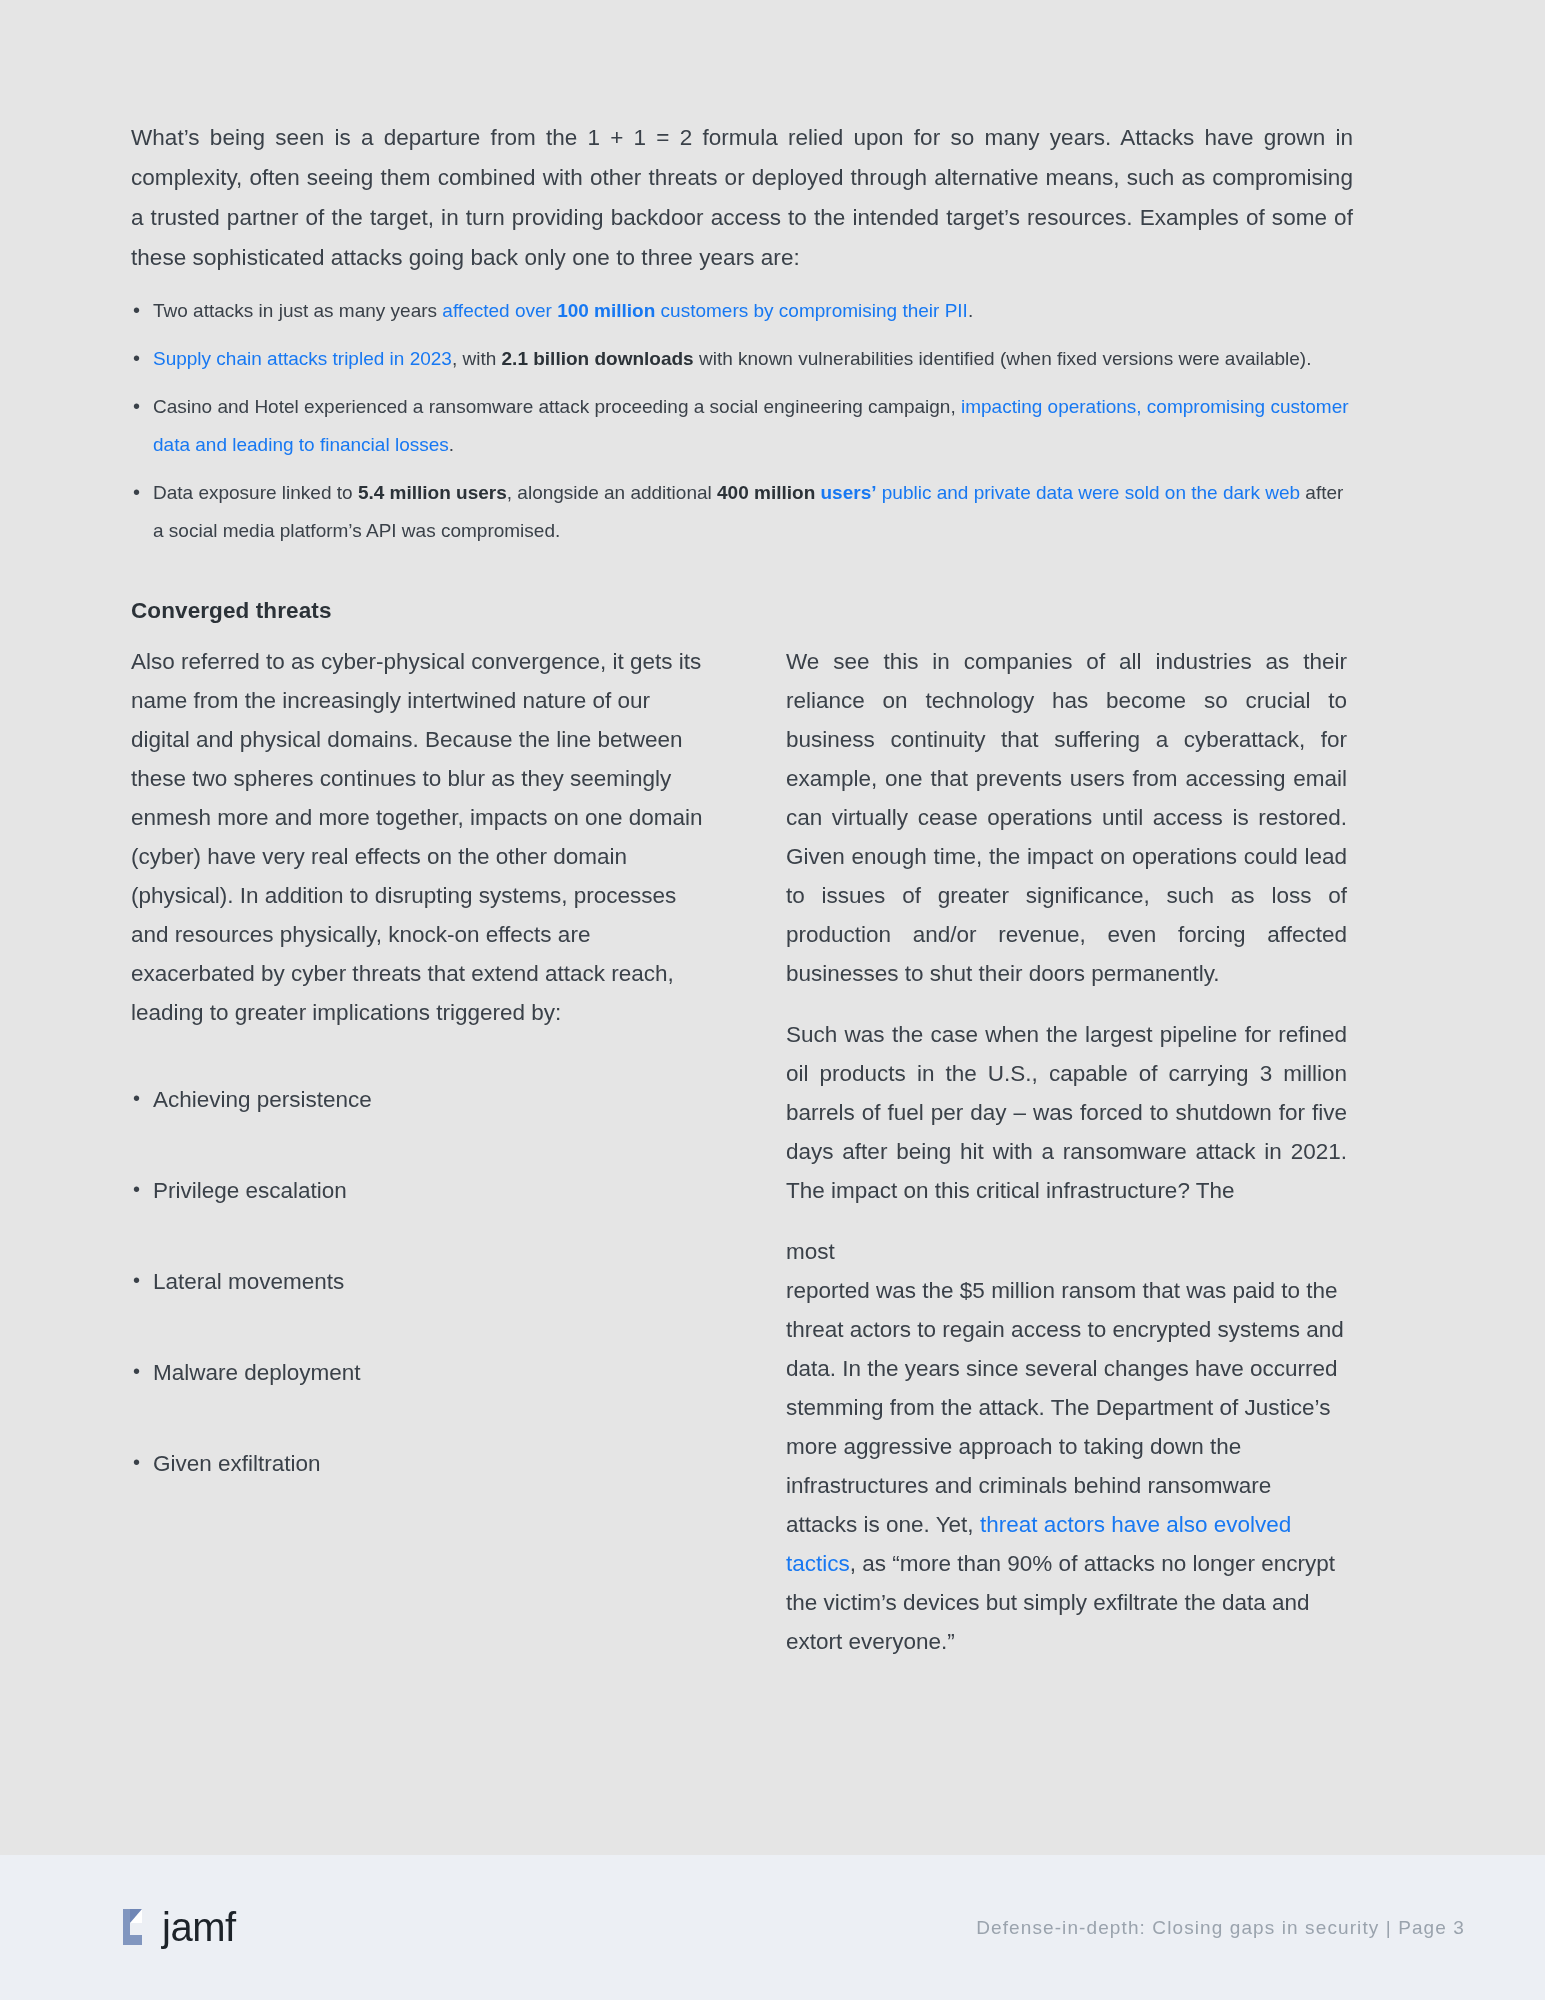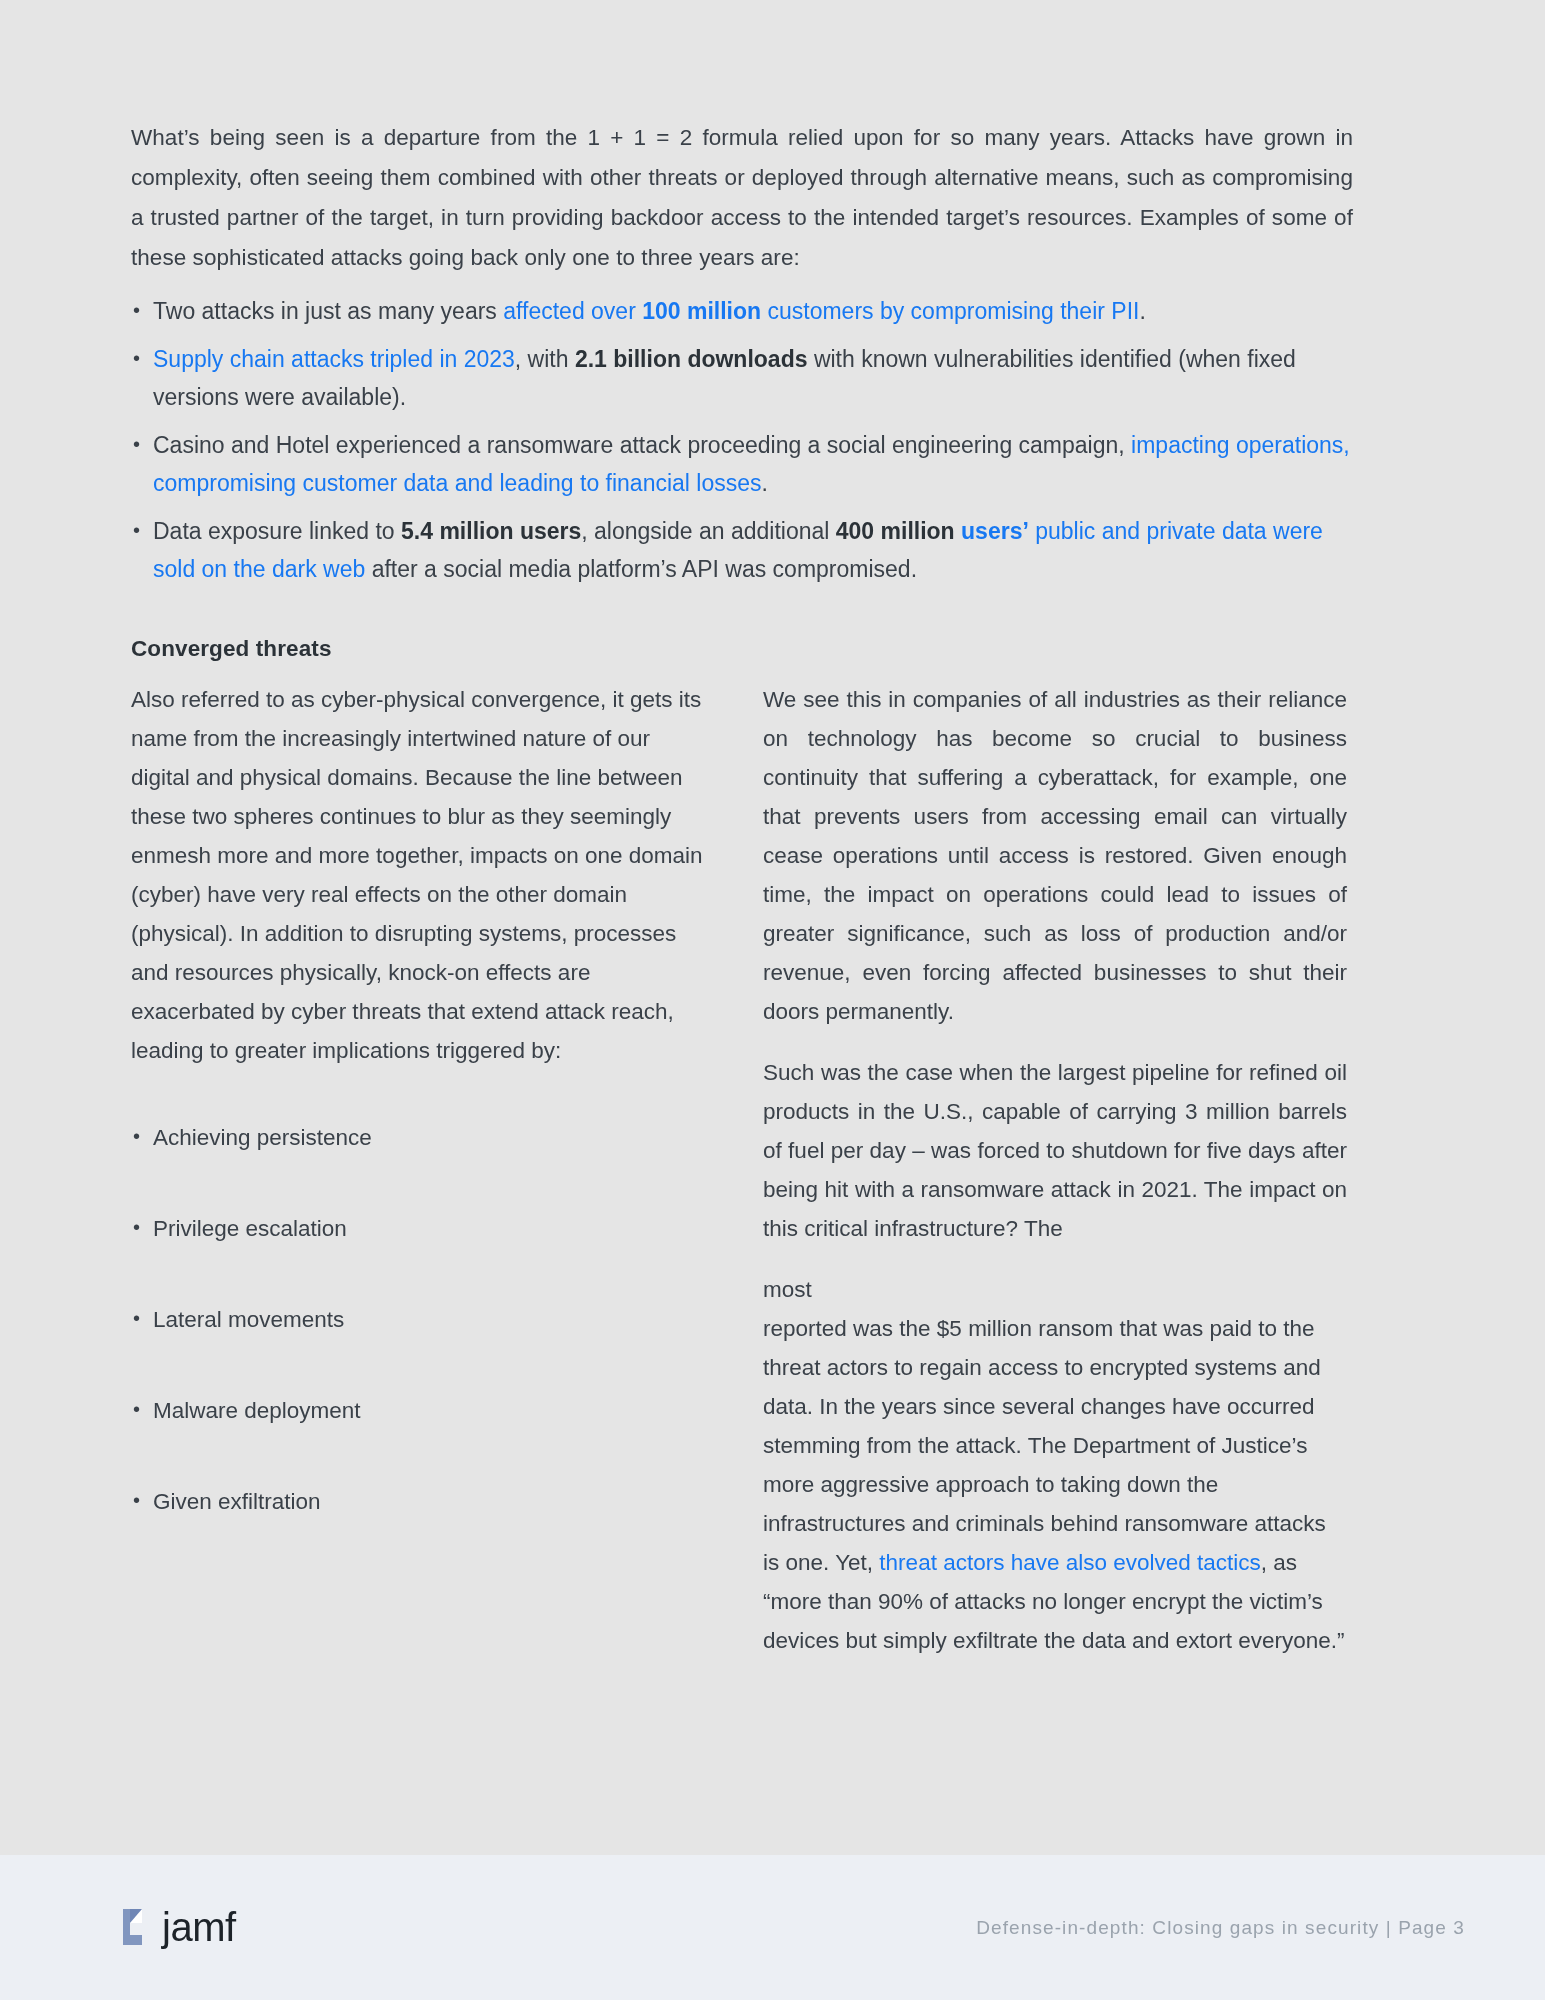--- a/index.html
+++ b/index.html
@@ -41,21 +41,21 @@
     margin: 0 0 14px 0;
     letter-spacing: 0.05px;
   }
 
   ul.top-bullets {
     list-style: none;
     margin: 0;
     padding: 0;
   }
   ul.top-bullets > li {
-    font-size: 23px;
+    font-size: 19px;
     line-height: 38px;
     color: #3a4149;
     position: relative;
     padding-left: 22px;
     margin-bottom: 10px;
   }
   ul.top-bullets > li::before {
     content: "\2022";
     position: absolute;
     left: 2px;
@@ -86,21 +86,21 @@
   }
   .col {
     width: 584px;
   }
   .col-left p, .col-right p {
     font-size: 22.5px;
     line-height: 39px;
     margin: 0 0 22px 0;
     color: #3a4149;
   }
-  .col-right p { text-align: justify; }
+  .col-right p { text-align: justify; margin-left: 23px; }
   .col-right p.ragged { text-align: left; }
   .col-left p { text-align: left; }
 
   ul.spaced-bullets {
     list-style: none;
     margin: 48px 0 0 0;
     padding: 0;
   }
   ul.spaced-bullets > li {
     font-size: 22.5px;

